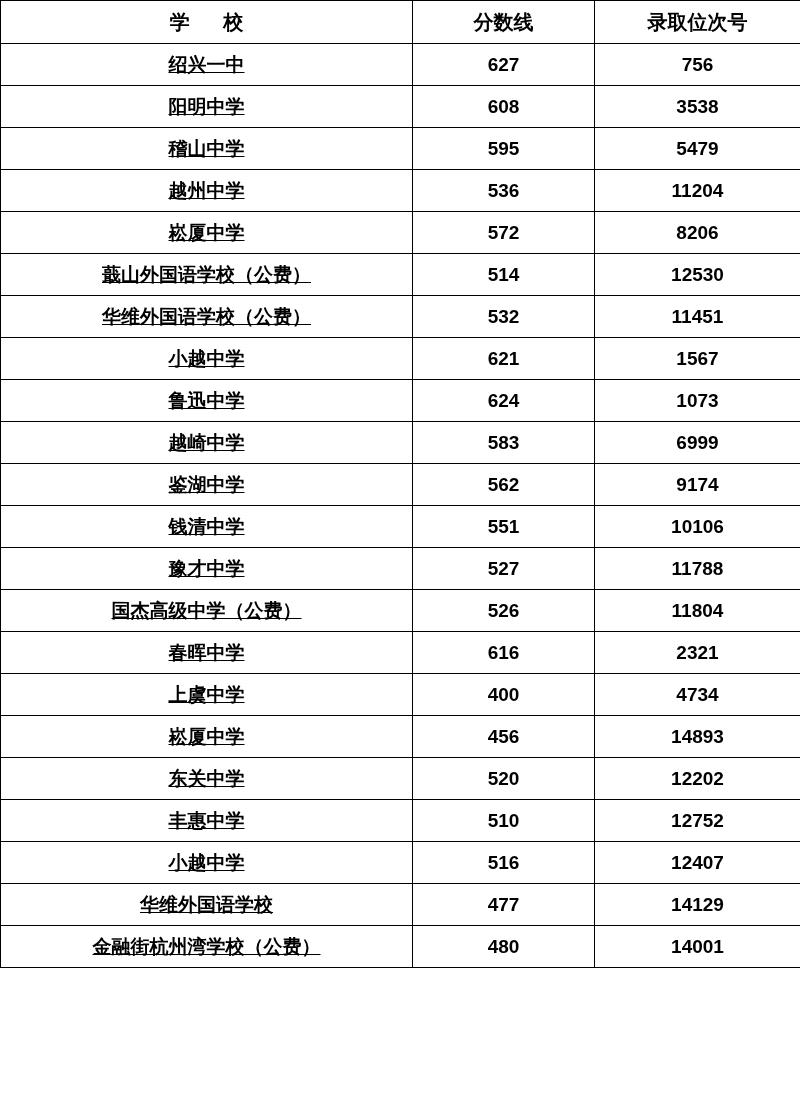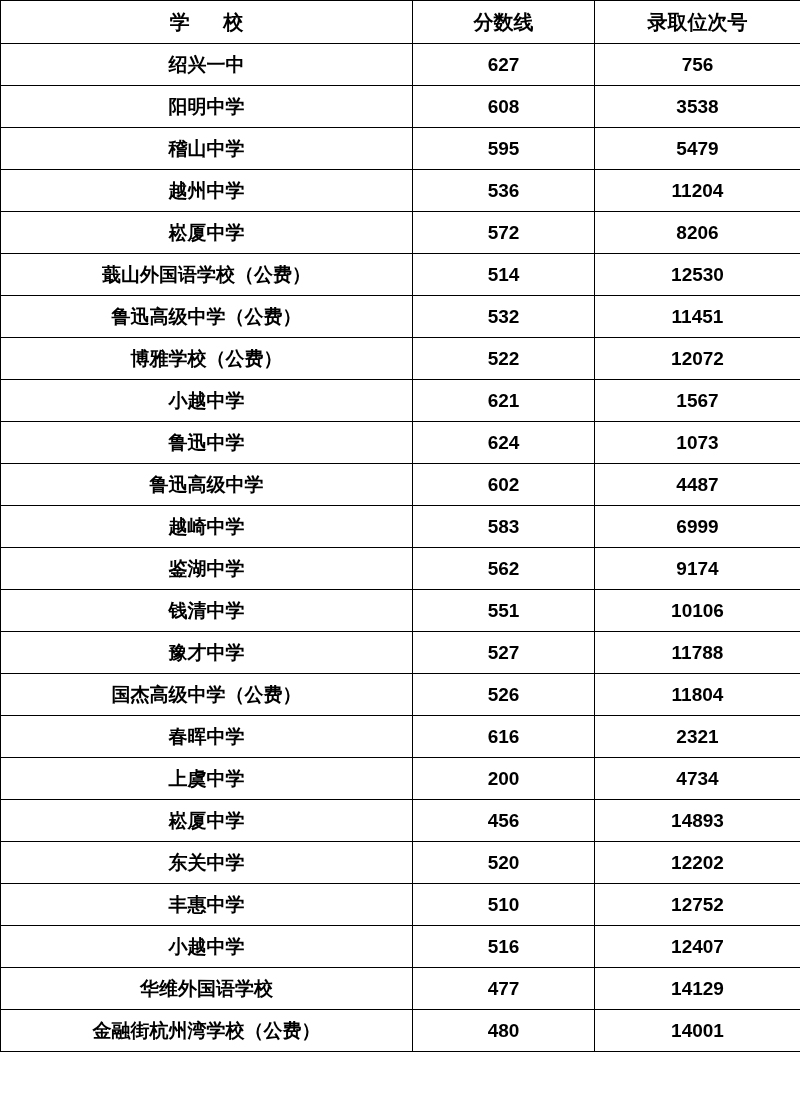--- a/index.html
+++ b/index.html
@@ -47,20 +47,21 @@
   th.school-head {
     letter-spacing: 14px;
     text-indent: 14px;
   }
   table.score-table tbody td {
     height: 41px;
     font-weight: bold;
   }
   td.school-name {
     font-weight: bold;
+    text-decoration: underline;
   }
   td.num {
     font-weight: bold;
     font-family: "Liberation Sans", sans-serif;
   }
 </style>
 </head>
 <body>
 
 <div class="table-wrap">
@@ -102,43 +103,33 @@
           <td class="school-name">崧厦中学</td>
           <td class="num">572</td>
           <td class="num">8206</td>
         </tr>
         <tr>
           <td class="school-name">蕺山外国语学校（公费）</td>
           <td class="num">514</td>
           <td class="num">12530</td>
         </tr>
         <tr>
-          <td class="school-name">鲁迅高级中学（公费）</td>
+          <td class="school-name">华维外国语学校（公费）</td>
           <td class="num">532</td>
           <td class="num">11451</td>
-        </tr>
-        <tr>
-          <td class="school-name">博雅学校（公费）</td>
-          <td class="num">522</td>
-          <td class="num">12072</td>
         </tr>
         <tr>
           <td class="school-name">小越中学</td>
           <td class="num">621</td>
           <td class="num">1567</td>
         </tr>
         <tr>
           <td class="school-name">鲁迅中学</td>
           <td class="num">624</td>
           <td class="num">1073</td>
-        </tr>
-        <tr>
-          <td class="school-name">鲁迅高级中学</td>
-          <td class="num">602</td>
-          <td class="num">4487</td>
         </tr>
         <tr>
           <td class="school-name">越崎中学</td>
           <td class="num">583</td>
           <td class="num">6999</td>
         </tr>
         <tr>
           <td class="school-name">鉴湖中学</td>
           <td class="num">562</td>
           <td class="num">9174</td>
@@ -158,21 +149,21 @@
           <td class="num">526</td>
           <td class="num">11804</td>
         </tr>
         <tr>
           <td class="school-name">春晖中学</td>
           <td class="num">616</td>
           <td class="num">2321</td>
         </tr>
         <tr>
           <td class="school-name">上虞中学</td>
-          <td class="num">200</td>
+          <td class="num">400</td>
           <td class="num">4734</td>
         </tr>
         <tr>
           <td class="school-name">崧厦中学</td>
           <td class="num">456</td>
           <td class="num">14893</td>
         </tr>
         <tr>
           <td class="school-name">东关中学</td>
           <td class="num">520</td>

